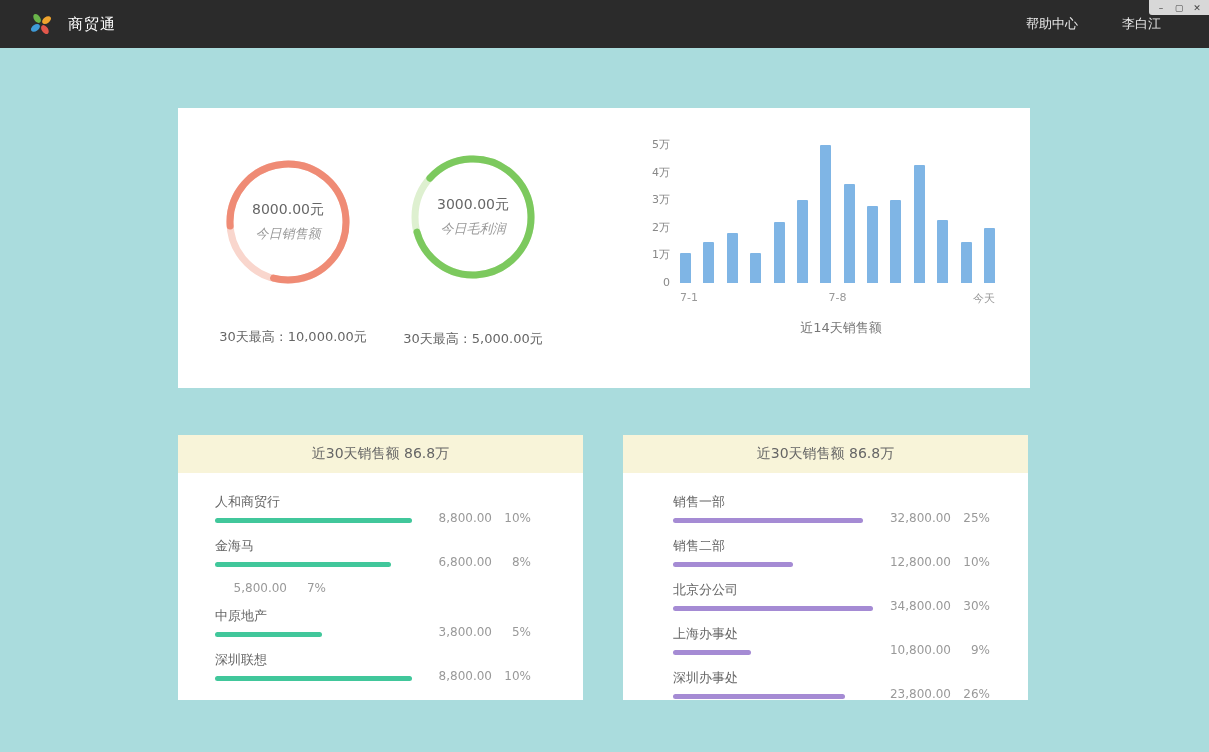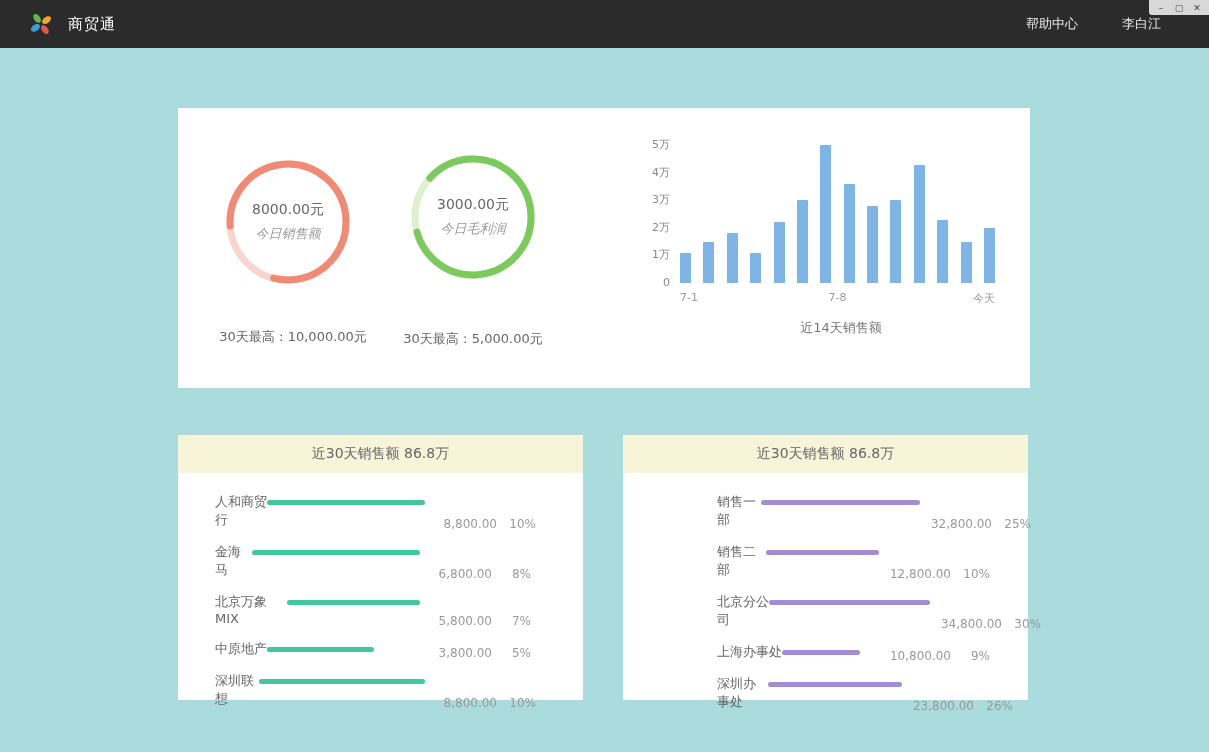--- a/index.html
+++ b/index.html
@@ -73,23 +73,23 @@
   .xt-1 { left:50%; transform:translateX(-50%); }
   .xt-2 { right:0; }
   .chart-caption { margin-left:38px; margin-top:14px; text-align:center; font-size:13px; color:#777; }
 
   
   .panel-header {
     height:38px; background:#f8f4d9; display:flex; align-items:center; justify-content:center;
     font-size:14px; color:#666;
   }
   .panel-body { padding:20px 52px 0 37px; }
-  .panel-br .panel-body { padding:20px 38px 0 50px;margin-left:44px; }
+  .panel-br .panel-body { padding:20px 38px 0 50px; }
   .row { display:flex; justify-content:space-between; align-items:flex-end; margin-bottom:14px; }
-  .row-main { display:flex; flex-direction:row; }
+  .row-main { display:flex; flex-direction:column; }
   .row-label { font-size:13px; color:#666; }
   .row-bar { height:5px; border-radius:3px; margin-top:7px; }
   .panel-bl .row-bar { background:#41c79b; }
   .panel-br .row-bar { background:#a58bd4; }
   .row-val { display:flex; gap:9px; font-size:12px; color:#999; margin-bottom:-2px; }
   .amount { min-width:72px; text-align:right; }
   .pct { min-width:30px; text-align:right; }
 </style>
 </head>
 <body>
@@ -200,24 +200,20 @@
         <div class="row-main">
           <div class="row-label">金海马</div>
           <div class="row-bar" style="width: 176px;"></div>
         </div>
         <div class="row-val">
             <span class="amount">6,800.00</span>
             <span class="pct">8%</span>
           </div>
       </div>
       <div class="row">
-        <div class="row-main">
-          <div class="row-label">北京万象MIX</div>
-          <div class="row-bar" style="width: 140px;"></div>
-        </div>
         <div class="row-val">
             <span class="amount">5,800.00</span>
             <span class="pct">7%</span>
           </div>
       </div>
       <div class="row">
         <div class="row-main">
           <div class="row-label">中原地产</div>
           <div class="row-bar" style="width: 107px;"></div>
         </div>

